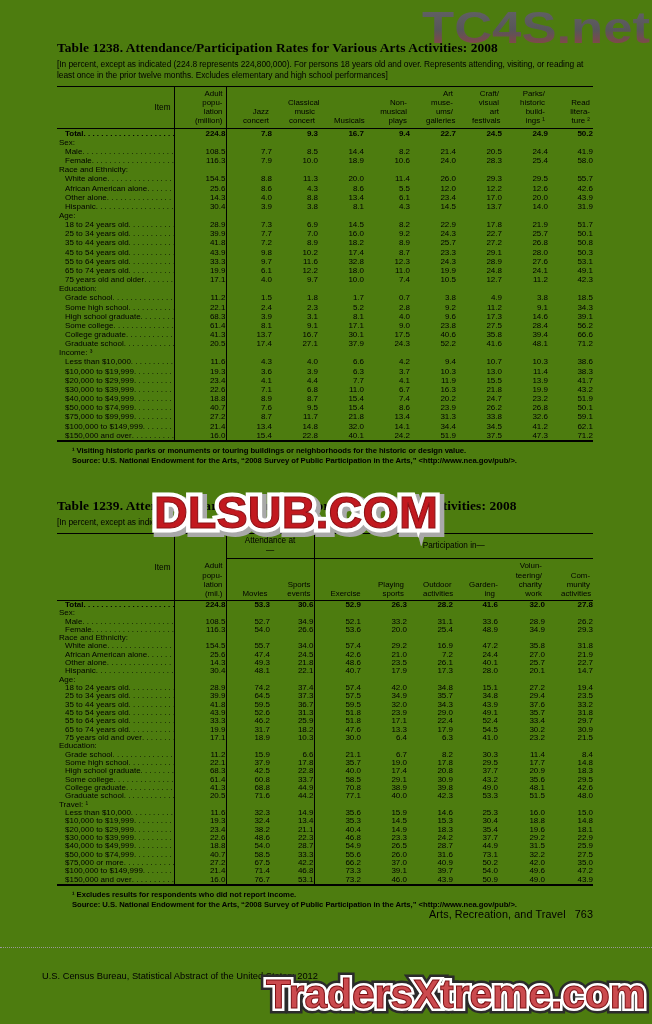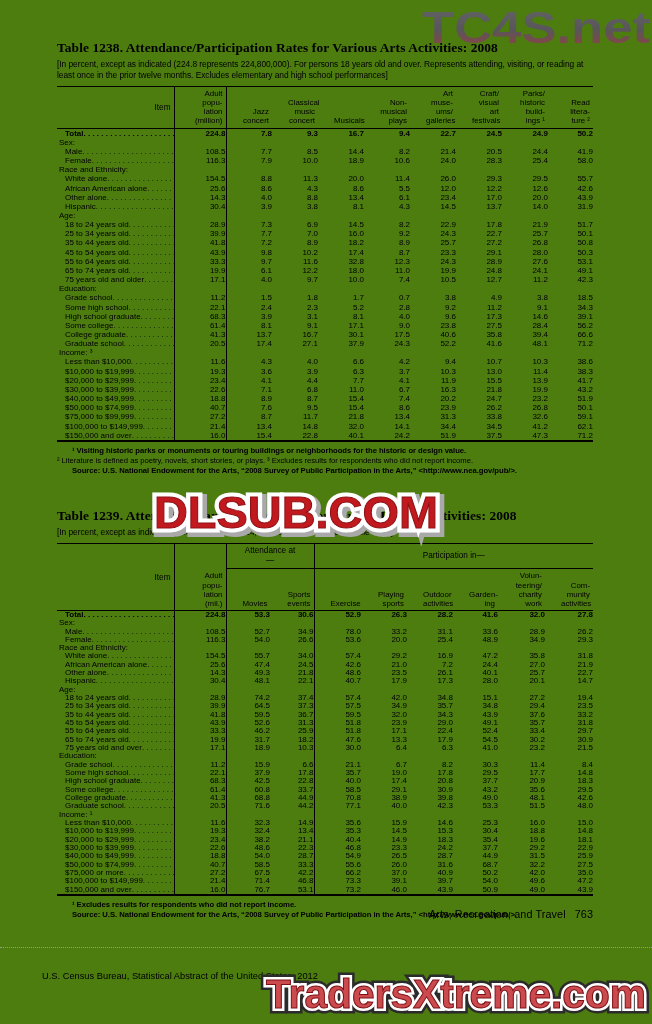--- a/index.html
+++ b/index.html
@@ -686,21 +686,20 @@
             <td class="num">51.9</td>
             <td class="num">37.5</td>
             <td class="num">47.3</td>
             <td class="num">71.2</td>
           </tr>
         </tbody>
     </table>
 
     <div class="footnote">
       <p class="fn-indent">¹ Visiting historic parks or monuments or touring buildings or neighborhoods for the historic or design value.</p>
-      <p>² Literature is defined as poetry, novels, short stories, or plays. ³ Excludes results for respondents who did not report income.</p>
       <p class="fn-indent">Source: U.S. National Endowment for the Arts, “2008 Survey of Public Participation in the Arts,” &lt;http://www.nea.gov/pub/&gt;.</p>
     </div>
 
     <div class="title39wrap">
       <div class="t-title">Table 1239. Attendance/Participation Rates for Various Leisure Activities: 2008</div>
       <div class="headnote">[In percent, except as indicated (224.8 represents 224,800,000). See headnote, Table 1238]</div>
     </div>
 
     <table class="data t39">
       <colgroup>
@@ -782,21 +781,21 @@
           <tr>
             <td class="item vr">
               <div class="iwrap ind">
                 <span class="lab">Male</span>
                 <span class="dots"></span>
               </div>
             </td>
             <td class="num vr">108.5</td>
             <td class="num">52.7</td>
             <td class="num vr">34.9</td>
-            <td class="num">78.0</td>
+            <td class="num">52.1</td>
             <td class="num">33.2</td>
             <td class="num">31.1</td>
             <td class="num">33.6</td>
             <td class="num">28.9</td>
             <td class="num">26.2</td>
           </tr>
           <tr>
             <td class="item vr">
               <div class="iwrap ind">
                 <span class="lab">Female</span>
@@ -1146,21 +1145,21 @@
             <td class="num">77.1</td>
             <td class="num">40.0</td>
             <td class="num">42.3</td>
             <td class="num">53.3</td>
             <td class="num">51.5</td>
             <td class="num">48.0</td>
           </tr>
           <tr>
             <td class="item vr">
               <div class="iwrap">
-                <span class="lab">Income: ¹</span>
+                <span class="lab">Travel: ¹</span>
               </div>
             </td>
             <td class="num vr"></td>
             <td class="num"></td>
             <td class="num vr"></td>
             <td class="num"></td>
             <td class="num"></td>
             <td class="num"></td>
             <td class="num"></td>
             <td class="num"></td>
@@ -1257,21 +1256,21 @@
                 <span class="lab">$50,000 to $74,999</span>
                 <span class="dots"></span>
               </div>
             </td>
             <td class="num vr">40.7</td>
             <td class="num">58.5</td>
             <td class="num vr">33.3</td>
             <td class="num">55.6</td>
             <td class="num">26.0</td>
             <td class="num">31.6</td>
-            <td class="num">68.7</td>
+            <td class="num">73.1</td>
             <td class="num">32.2</td>
             <td class="num">27.5</td>
           </tr>
           <tr>
             <td class="item vr">
               <div class="iwrap ind">
                 <span class="lab">$75,000 or more</span>
                 <span class="dots"></span>
               </div>
             </td>

